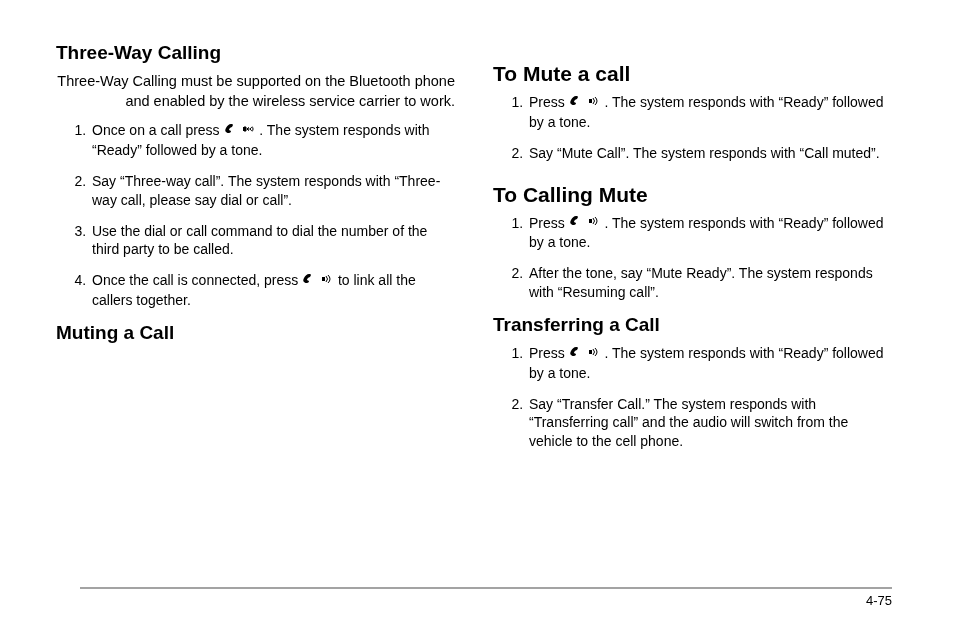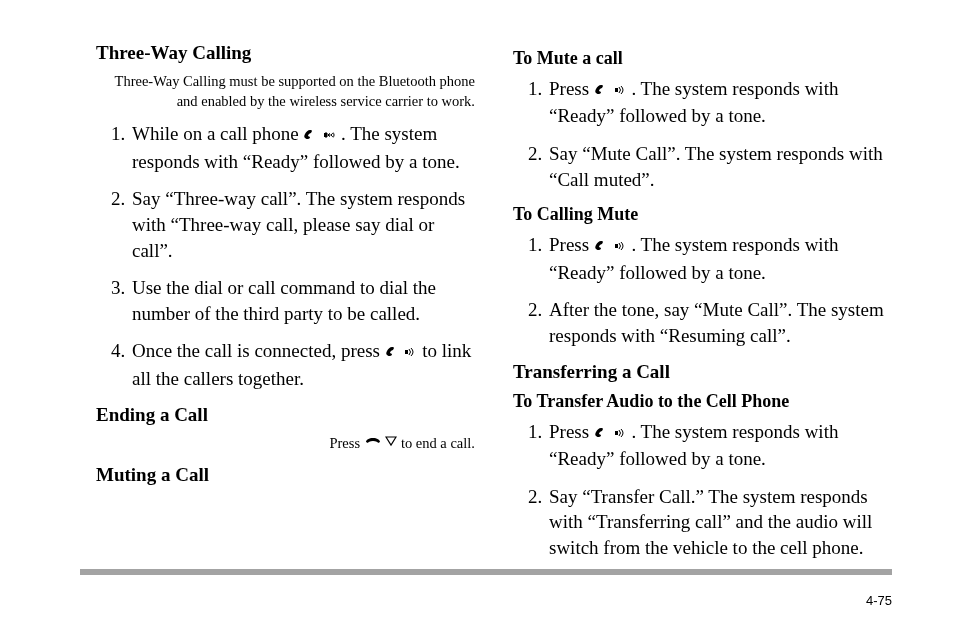--- a/index.html
+++ b/index.html
@@ -6,110 +6,101 @@
   body {
     width: 954px;
     height: 638px;
     background: #fff;
     font-family: Arial, Helvetica, sans-serif;
     color: #000;
     position: relative;
   }
   .page {
     display: flex;
-    padding: 42px 62px 0 96px;
+    padding: 42px 62px 0 56px;
     gap: 38px;
-    font-family: Liberation Serif, serif;
   }
   .col {
     flex: 1;
     min-width: 0;
   }
   h2 {
     font-size: 19px;
     font-weight: bold;
     margin-bottom: 8px;
   }
   h2.first { margin-top: 0; }
   h3 {
-    font-size: 18px;
+    font-size: 21px;
     font-weight: bold;
-    margin-top: 6px;
+    margin-top: 20px;
     margin-bottom: 7px;
   }
   p {
     font-size: 14.5px;
     line-height: 1.35;
     margin-bottom: 10px;
     text-align: right;
   }
   ol {
     padding-left: 34px;
     margin-bottom: 10px;
   }
   ol li {
-    font-size: 19px;
+    font-size: 14px;
     line-height: 1.35;
     margin-bottom: 12px;
     padding-left: 2px;
   }
   .icon-phone, .icon-voice, .icon-hangup, .icon-down {
     display: inline-block;
     vertical-align: middle;
     position: relative;
     top: -1px;
   }
   .footer {
     position: absolute;
     left: 80px;
     right: 62px;
     bottom: 30px;
-    border-top: 6px solid #a3a3a3;
+    border-top: 2px solid #a3a3a3;
     text-align: right;
-    padding-top: 18px;
+    padding-top: 4px;
     font-size: 13px;
   }
 </style>
 </head>
 <body>
 
 <div class="page">
 
   <div class="col">
     <h2 class="first">Three-Way Calling</h2>
     <p>Three-Way Calling must be supported on the Bluetooth phone and enabled by the wireless service carrier to work.</p>
     <ol>
       <li>
-        <span>While on a call phone </span><span class="icon-phone"><svg width="14" height="12" viewBox="0 0 14 12">
+        <span>Once on a call press </span><span class="icon-phone"><svg width="14" height="12" viewBox="0 0 14 12">
               <path d="M2 9 C1 8 1 7 2 5 C3 3 5 1 7 1 C8 1 9 1 9 2 L8 4 C8 4 7 4 6 5 C5 6 5 7 5 7 L7 8 C7 9 6 10 5 10 C4 10 3 10 2 9 Z" fill="#000"></path>
             </svg></span> <span class="icon-voice"><svg width="14" height="12" viewBox="0 0 14 12">
               <path d="M3 8 L3 4 L5 4 L5 8 Z M6 6 Q8 3 8 6 Q8 9 6 6 M9 6 Q12 2 12 6 Q12 10 9 6" stroke="#000" stroke-width="1" fill="none"></path>
               <rect x="2" y="4" width="3" height="4" fill="#000"></rect>
             </svg></span><span> . The system responds with “Ready” followed by a tone.</span>
       </li>
       <li>Say “Three-way call”. The system responds with “Three-way call, please say dial or call”.</li>
       <li>Use the dial or call command to dial the number of the third party to be called.</li>
       <li>
         <span>Once the call is connected, press </span><span class="icon-phone"><svg width="14" height="12" viewBox="0 0 14 12">
               <path d="M2 9 C1 8 1 7 2 5 C3 3 5 1 7 1 C8 1 9 1 9 2 L8 4 C8 4 7 4 6 5 C5 6 5 7 5 7 L7 8 C7 9 6 10 5 10 C4 10 3 10 2 9 Z" fill="#000"></path>
             </svg></span> <span class="icon-voice"><svg width="14" height="12" viewBox="0 0 14 12">
               <rect x="2" y="4" width="3" height="4" fill="#000"></rect>
               <path d="M6 3 Q9 6 6 9 M8 2 Q12 6 8 10" stroke="#000" stroke-width="1" fill="none"></path>
             </svg></span><span> to link all the callers together.</span>
       </li>
     </ol>
 
-    <h2>Ending a Call</h2>
-    <p>
-      <span>Press </span><span class="icon-hangup"><svg width="18" height="12" viewBox="0 0 18 12">
-            <path d="M2 7 C2 5 5 3 9 3 C13 3 16 5 16 7 L14 8 C14 7 12 6 9 6 C6 6 4 7 4 8 Z" fill="#000"></path>
-          </svg></span> <span class="icon-down"><svg width="12" height="12" viewBox="0 0 12 12">
-            <path d="M1 2 L11 2 L6 10 Z" fill="none" stroke="#000" stroke-width="1.2"></path>
-          </svg></span><span> to end a call.</span>
-    </p>
 
     <h2>Muting a Call</h2>
   </div>
 
   <div class="col">
     <h3>To Mute a call</h3>
     <ol>
       <li>
         <span>Press </span><span class="icon-phone"><svg width="14" height="12" viewBox="0 0 14 12">
               <path d="M2 9 C1 8 1 7 2 5 C3 3 5 1 7 1 C8 1 9 1 9 2 L8 4 C8 4 7 4 6 5 C5 6 5 7 5 7 L7 8 C7 9 6 10 5 10 C4 10 3 10 2 9 Z" fill="#000"></path>
@@ -124,26 +115,25 @@
     <h3>To Calling Mute</h3>
     <ol>
       <li>
         <span>Press </span><span class="icon-phone"><svg width="14" height="12" viewBox="0 0 14 12">
               <path d="M2 9 C1 8 1 7 2 5 C3 3 5 1 7 1 C8 1 9 1 9 2 L8 4 C8 4 7 4 6 5 C5 6 5 7 5 7 L7 8 C7 9 6 10 5 10 C4 10 3 10 2 9 Z" fill="#000"></path>
             </svg></span> <span class="icon-voice"><svg width="14" height="12" viewBox="0 0 14 12">
               <rect x="2" y="4" width="3" height="4" fill="#000"></rect>
               <path d="M6 3 Q9 6 6 9 M8 2 Q12 6 8 10" stroke="#000" stroke-width="1" fill="none"></path>
             </svg></span><span> . The system responds with “Ready” followed by a tone.</span>
       </li>
-      <li>After the tone, say “Mute Call”. The system responds with “Resuming call”.</li>
+      <li>After the tone, say “Mute Ready”. The system responds with “Resuming call”.</li>
     </ol>
 
     <h2>Transferring a Call</h2>
 
-    <h3>To Transfer Audio to the Cell Phone</h3>
     <ol>
       <li>
         <span>Press </span><span class="icon-phone"><svg width="14" height="12" viewBox="0 0 14 12">
               <path d="M2 9 C1 8 1 7 2 5 C3 3 5 1 7 1 C8 1 9 1 9 2 L8 4 C8 4 7 4 6 5 C5 6 5 7 5 7 L7 8 C7 9 6 10 5 10 C4 10 3 10 2 9 Z" fill="#000"></path>
             </svg></span> <span class="icon-voice"><svg width="14" height="12" viewBox="0 0 14 12">
               <rect x="2" y="4" width="3" height="4" fill="#000"></rect>
               <path d="M6 3 Q9 6 6 9 M8 2 Q12 6 8 10" stroke="#000" stroke-width="1" fill="none"></path>
             </svg></span><span> . The system responds with “Ready” followed by a tone.</span>
       </li>
       <li>Say “Transfer Call.” The system responds with “Transferring call” and the audio will switch from the vehicle to the cell phone.</li>

